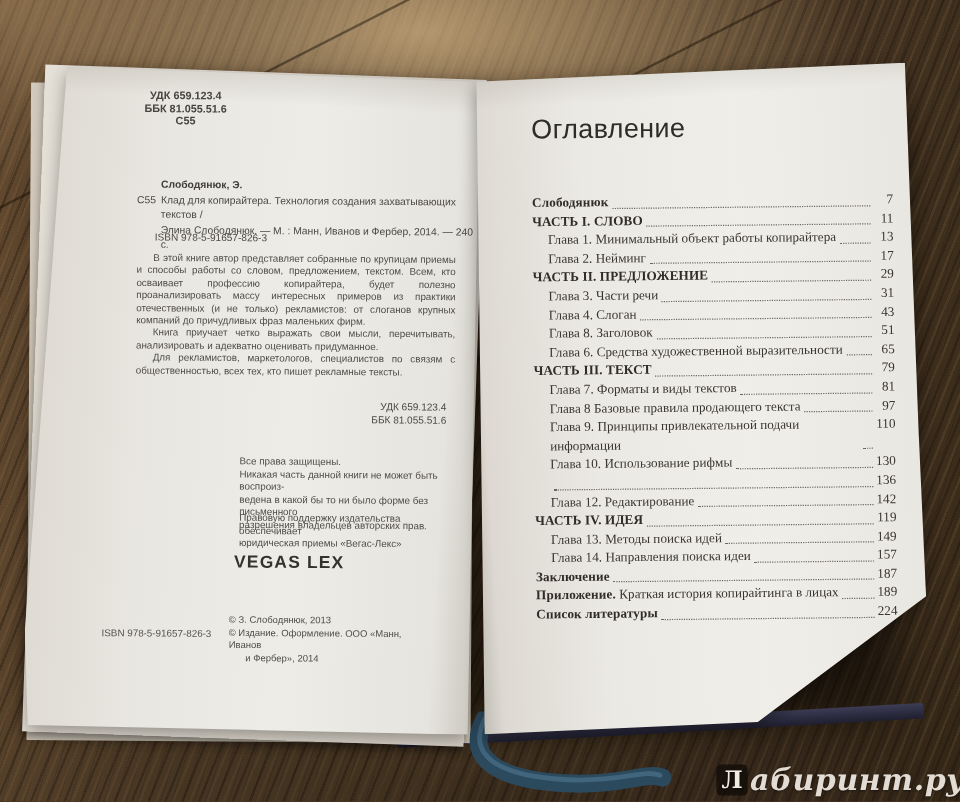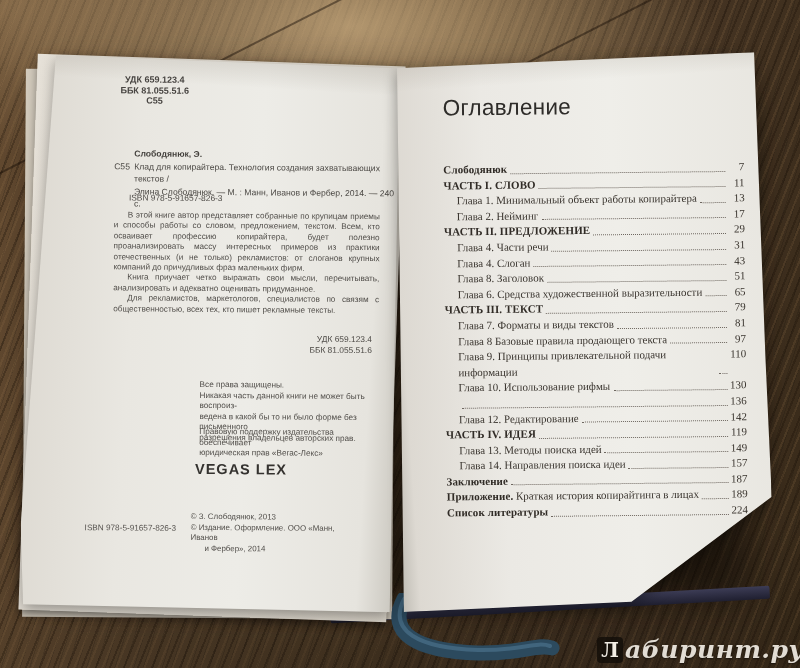--- a/index.html
+++ b/index.html
@@ -152,21 +152,21 @@
 
     <div class="lp rights">
         <div>Все права защищены.</div>
         <div>Никакая часть данной книги не может быть воспроиз-</div>
         <div>ведена в какой бы то ни было форме без письменного</div>
         <div>разрешения владельцев авторских прав.</div>
       </div>
 
     <div class="lp legal">
         <div>Правовую поддержку издательства обеспечивает</div>
-        <div>юридическая прав «Вегас-Лекс»</div>
+        <div>юридическая приемы «Вегас-Лекс»</div>
       </div>
 
     <div class="lp vegas">VEGAS LEX</div>
 
     <div class="lp isbn-bottom">ISBN 978-5-91657-826-3</div>
 
     <div class="lp copyright">
         <div>© З. Слободянюк, 2013</div>
         <div>© Издание. Оформление. ООО «Манн, Иванов</div>
         <div>и Фербер», 2014</div>
@@ -197,21 +197,21 @@
           <span class="toc-label">Глава 2. Нейминг</span>
           <span class="leader"></span>
           <span class="toc-page">17</span>
         </div>
         <div class="toc-row">
           <span class="toc-label"><b>ЧАСТЬ II. ПРЕДЛОЖЕНИЕ</b></span>
           <span class="leader"></span>
           <span class="toc-page">29</span>
         </div>
         <div class="toc-row indent">
-          <span class="toc-label">Глава 4. Части речи</span>
+          <span class="toc-label">Глава 3. Части речи</span>
           <span class="leader"></span>
           <span class="toc-page">31</span>
         </div>
         <div class="toc-row indent">
           <span class="toc-label">Глава 4. Слоган</span>
           <span class="leader"></span>
           <span class="toc-page">43</span>
         </div>
         <div class="toc-row indent">
           <span class="toc-label">Глава 8. Заголовок</span>

